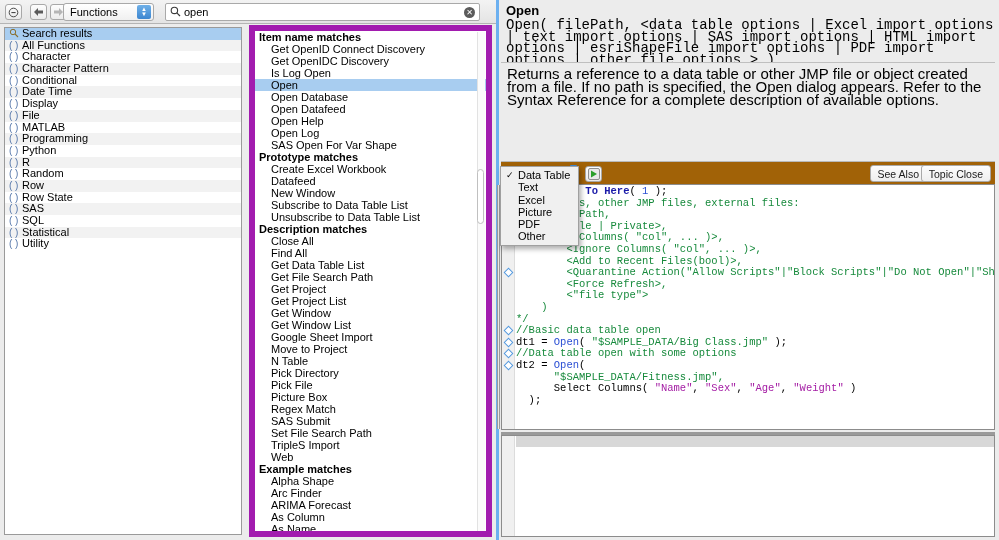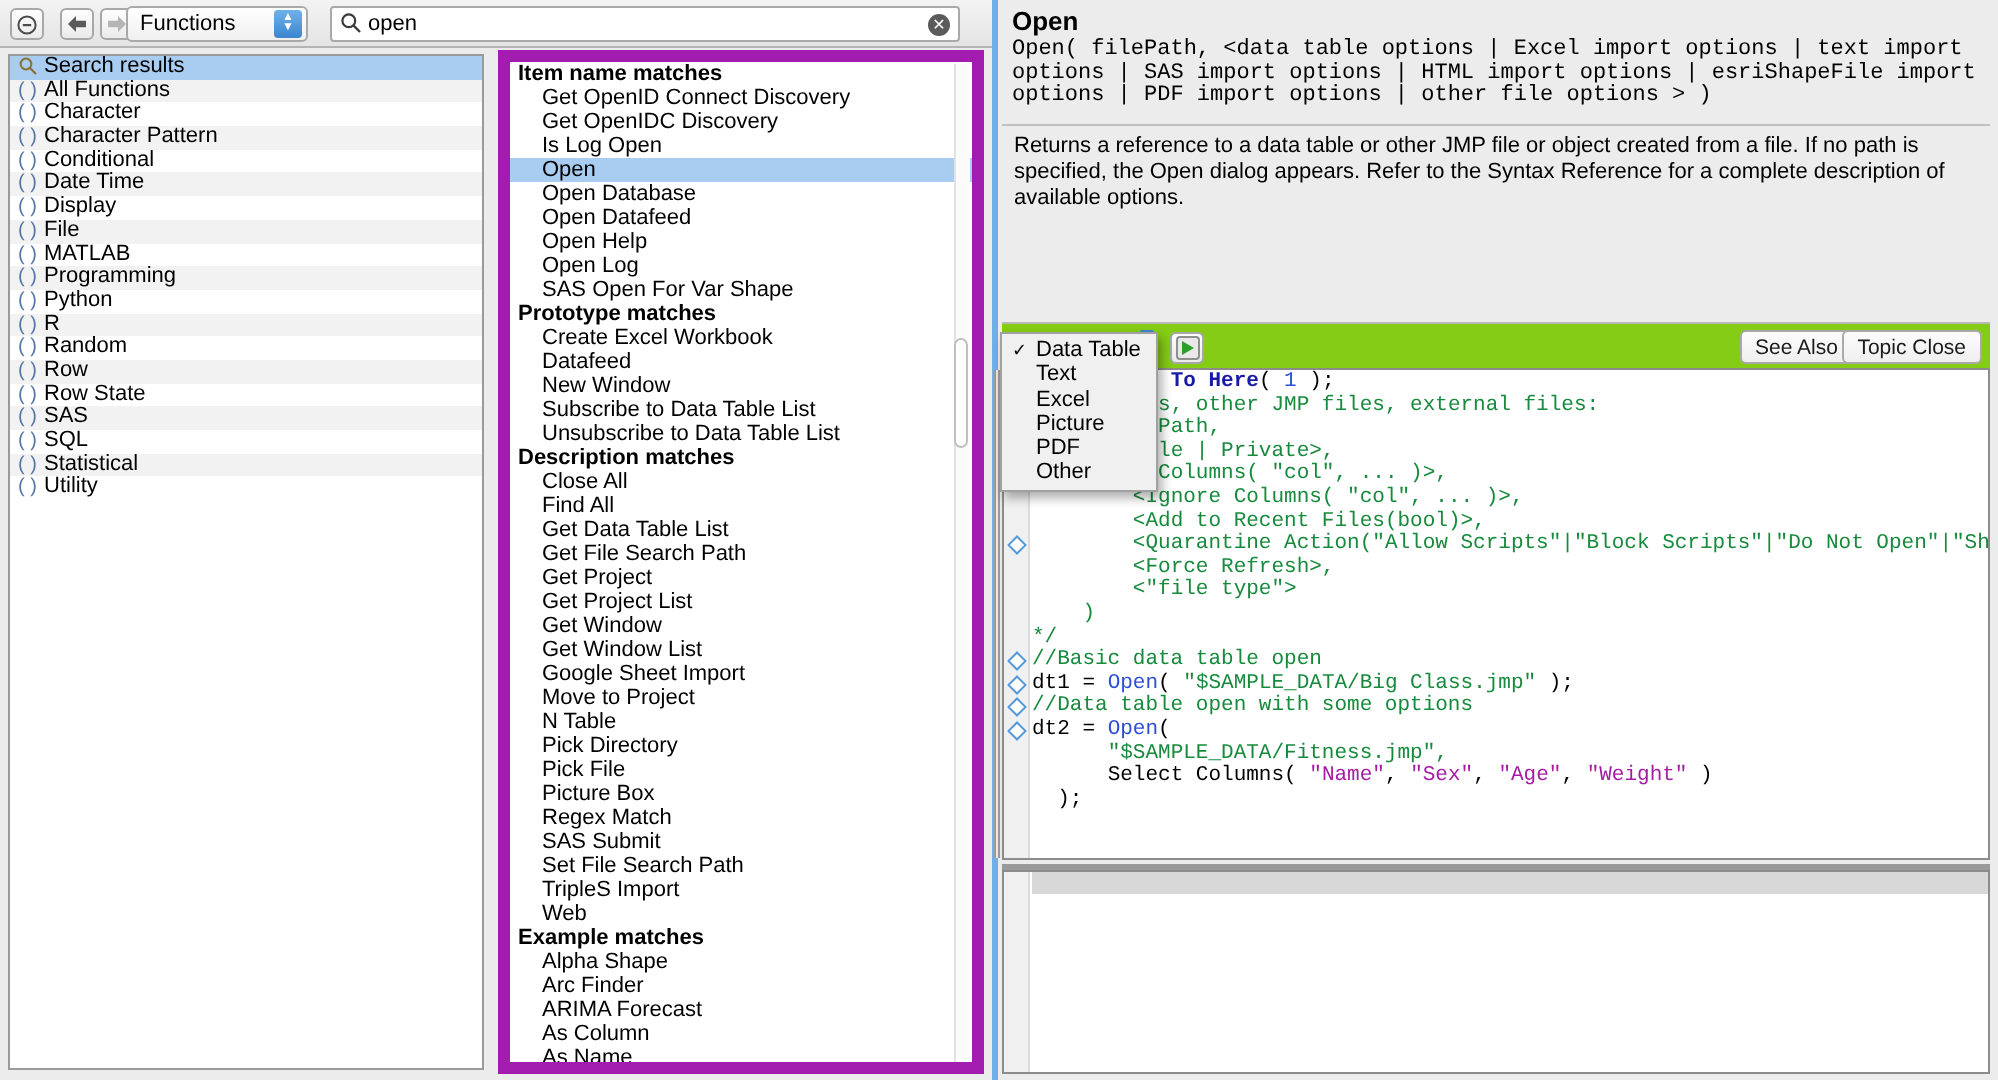--- a/index.html
+++ b/index.html
@@ -104,34 +104,34 @@
   .blue-rail {
     position: absolute; left: 0; top: 0; width: 3px; height: 540px;
     background: #6cb0f0;
   }
   .r-head {
     position: absolute; left: 5px; top: 2px; width: 496px; height: 58px;
     background: #ececec;
   }
   .r-title { font-size: 13px; font-weight: bold; padding-left: 5px; padding-top: 1px; }
   .r-syntax {
-    font-family: "Liberation Mono", monospace; font-size: 11px;
+    font-family: "Liberation Mono", monospace; font-size: 14px;
     line-height: 11.6px; padding-left: 5px; padding-top: 2px;
     white-space: pre-wrap; word-break: break-word;
   }
   .r-desc-box {
     position: absolute; left: 5px; top: 62px; width: 494px; height: 98px;
     background: #ececec; border-top: 1px solid #bfbfbf;
   }
   .r-desc {
-    font-size: 11px; line-height: 13px; padding: 4px 6px 0 6px;
+    font-size: 15px; line-height: 13px; padding: 4px 6px 0 6px;
   }
   .r-toolbar {
     position: absolute; left: 5px; top: 161px; width: 494px; height: 23px;
-    background: #84cc16; border-top: 1px solid #b9b9b9;
+    background: #a16207; border-top: 1px solid #b9b9b9;
   }
   .tb-icon-btn {
     position: absolute; left: 84px; top: 4px; width: 17px; height: 16px;
     background: linear-gradient(to bottom,#fdfdfd 0%,#ebebeb 100%);
     border: 1px solid #a8a8a8; border-radius: 3px;
     display: flex; align-items: center; justify-content: center;
   }
   .tb-blue-tab {
     position: absolute; left: 69px; top: 3px; width: 7px; height: 17px;
     background: #3c86d0; border-radius: 1px;

